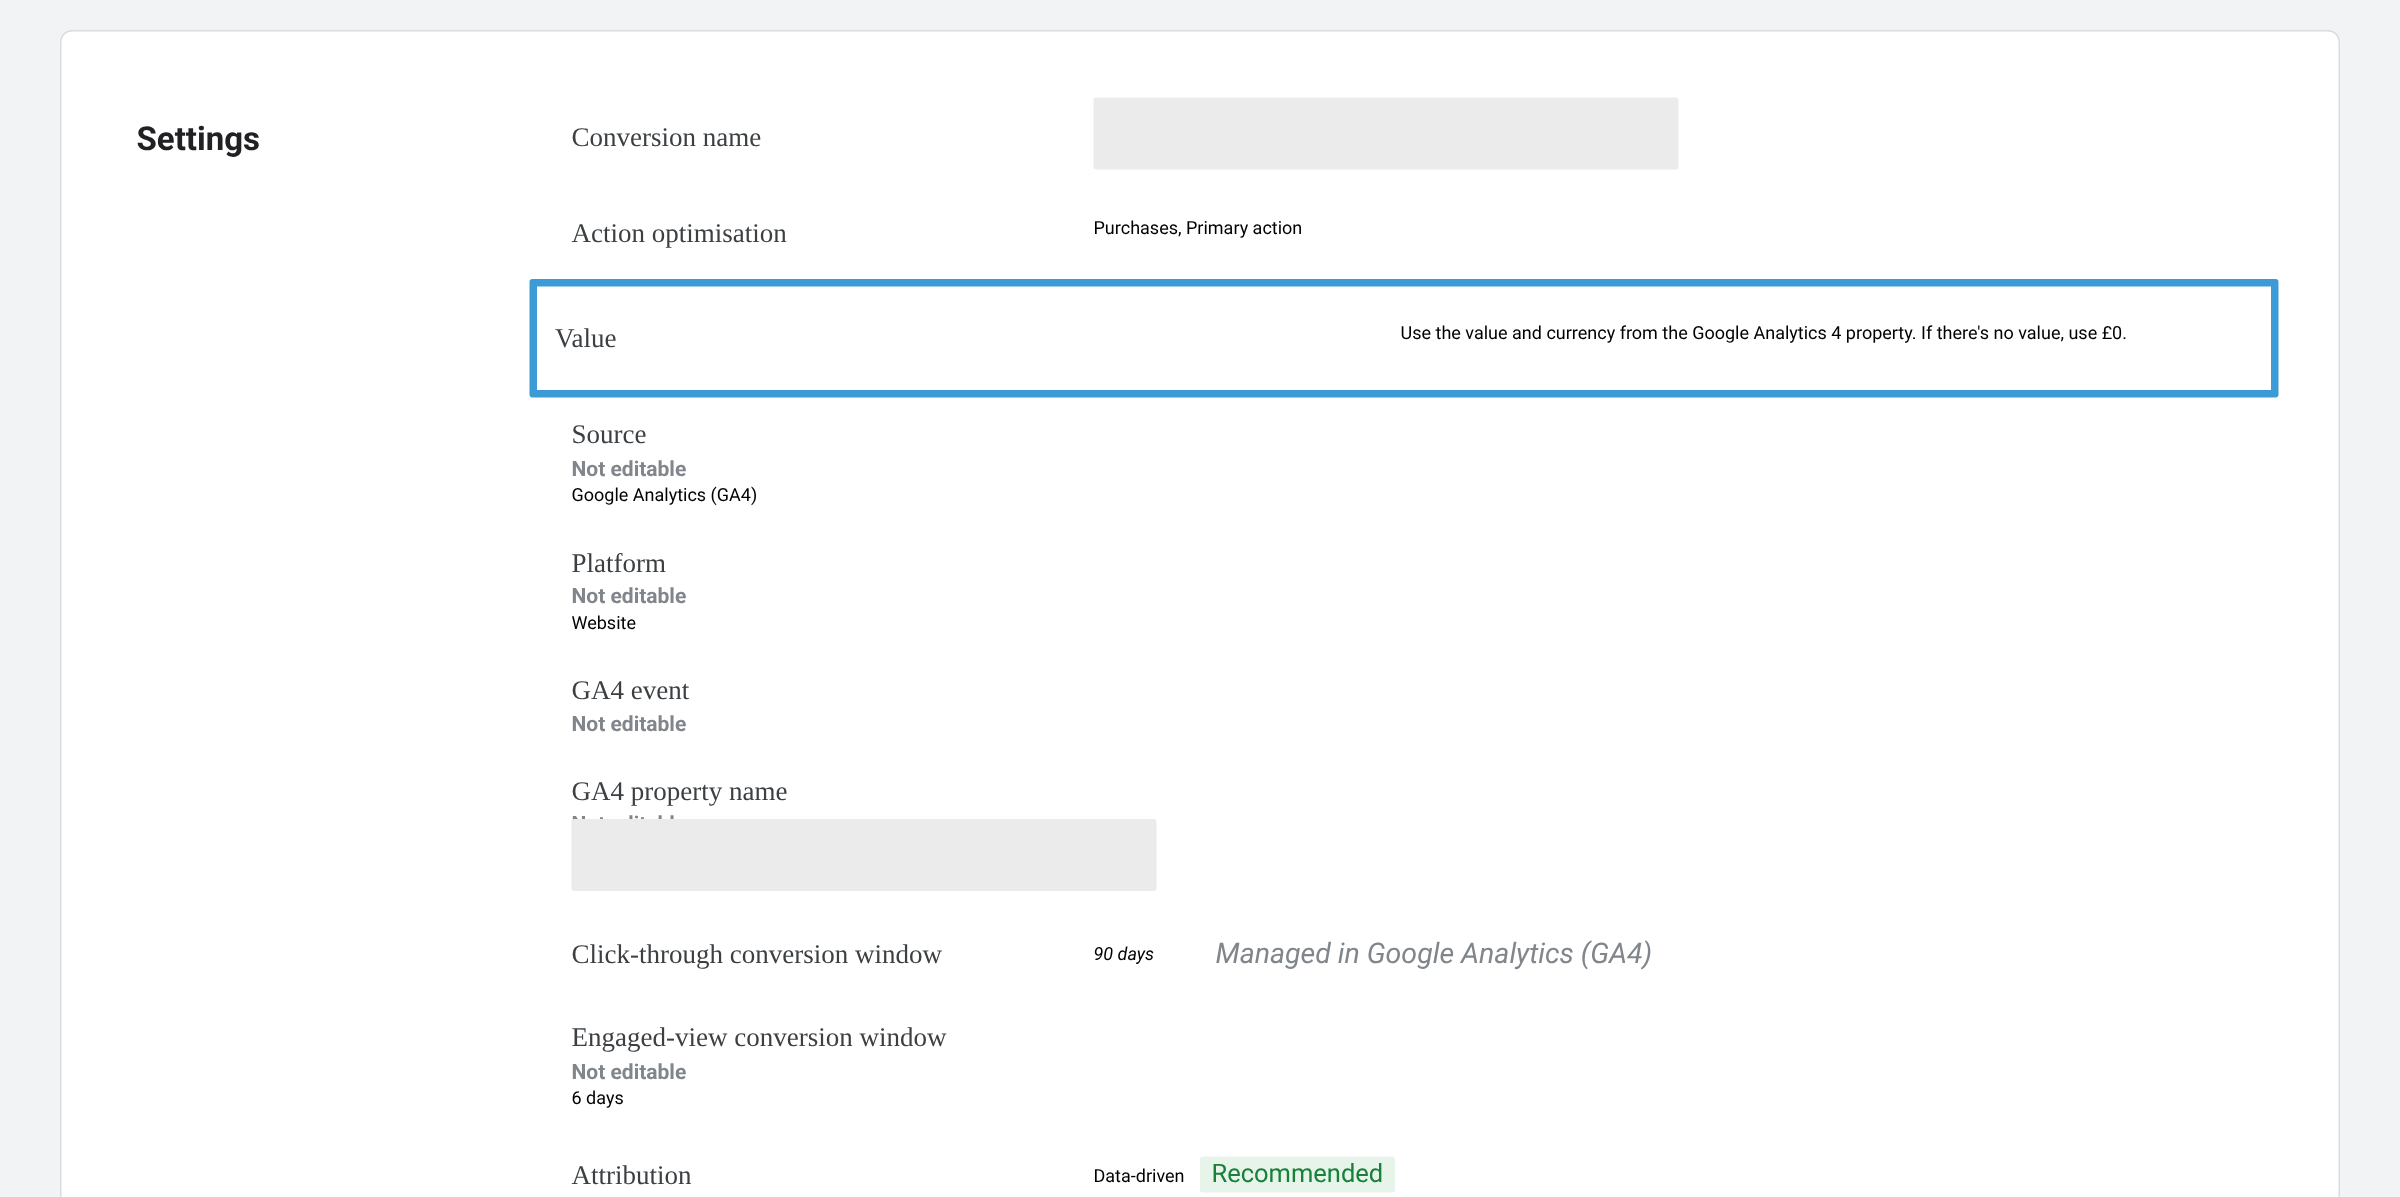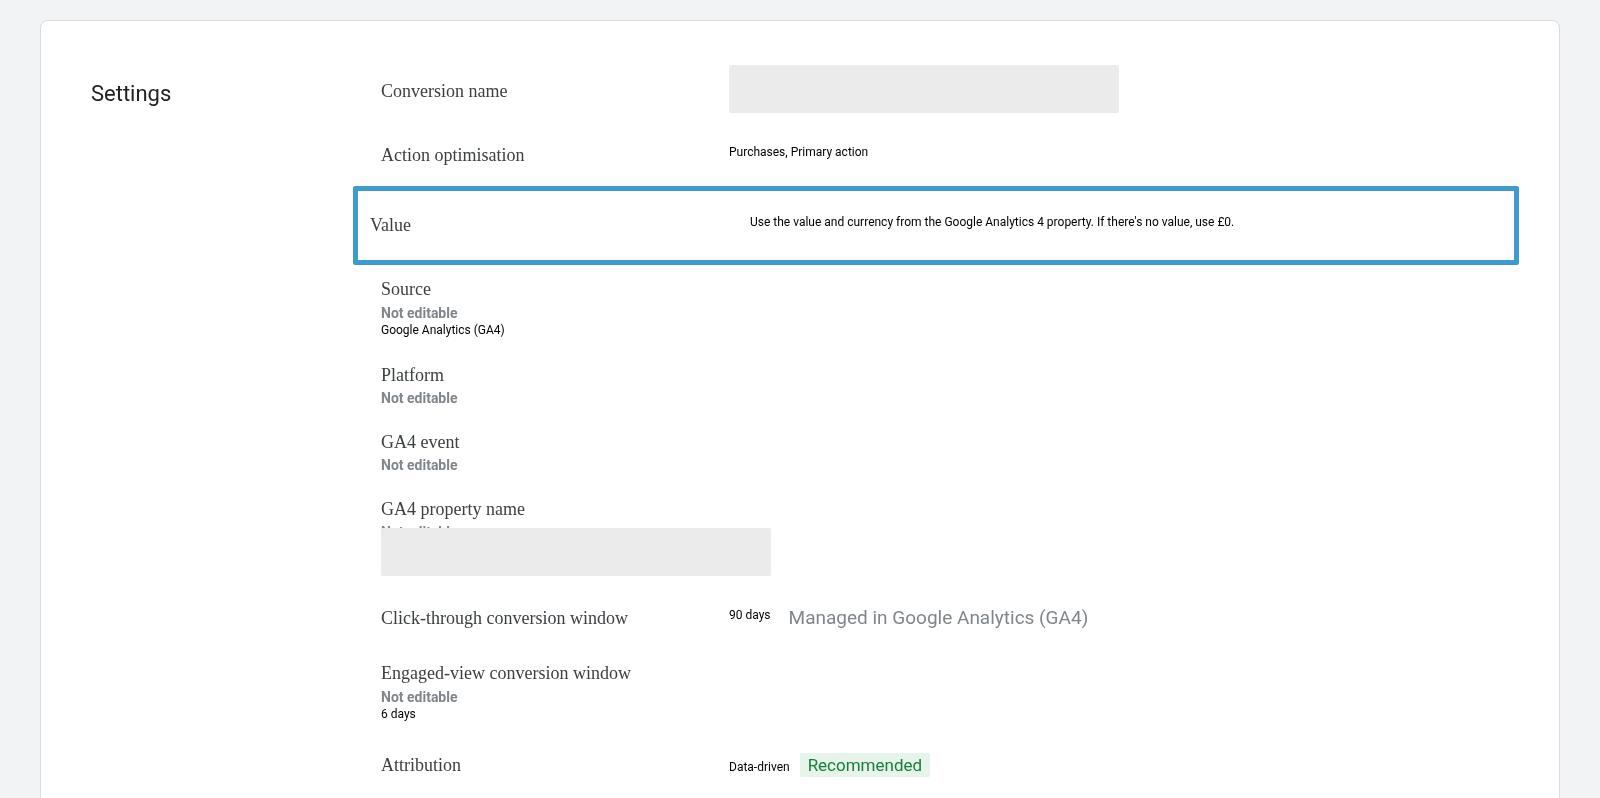--- a/index.html
+++ b/index.html
@@ -20,21 +20,21 @@
       padding: 40px 50px;
       max-width: 1520px;
       margin: 0 auto;
     }
     .content {
       display: flex;
       align-items: flex-start;
     }
     .section-title {
       font-size: 22px;
-      font-weight: 400;
+      font-weight: 700;
       color: #202124;
       width: 290px;
       flex-shrink: 0;
       padding-top: 20px;
     }
     .settings-list {
       flex-grow: 1;
     }
     .setting-row {
       display: flex;
@@ -45,21 +45,20 @@
     .setting-row.tight {
       padding: 12px 0;
       flex-direction: column;
     }
     .setting-row.highlighted {
       border: 5px solid #3c9bd4;
       border-radius: 2px;
       padding: 22px 12px;
       margin-left: -28px;
       margin-right: -10px;
-      gap: 32px;
     }
     .setting-row.highlighted .setting-label-col {
       width: 348px;
     }
     .setting-label-col {
       width: 348px;
       flex-shrink: 0;
     }
     .setting-label {
       font-size: 18px;
@@ -78,22 +77,24 @@
       display: flex;
       flex-direction: column;
     }
     .setting-value {
       font-size: 12px;
       color: #000000;
       line-height: 1.5;
     }
     .value-inline {
       display: flex;
-      gap: 18px;
+      align-items: center;
+      gap: 41px;
       flex-wrap: wrap;
+      font-style: italic;
     }
     .muted-text {
       color: #80868b;
       font-size: 19px;
     }
     .redacted-box {
       background: #ebebeb;
       width: 390px;
       height: 48px;
       border-radius: 2px;
@@ -136,38 +137,41 @@
         <div class="setting-value-col">
           <div class="setting-value">Purchases, Primary action</div>
         </div>
       </div>
 
       <div class="setting-row highlighted">
         <div class="setting-label-col">
           <div class="setting-label">Value</div>
         </div>
         <div class="setting-value-col">
-          <div class="setting-value" style="max-width:700px;">Use the value and currency from the Google Analytics 4 property. If there's no value, use £0.</div>
+          <div class="setting-value" style="max-width:700px;text-align:right;">Use the value and currency from the Google Analytics 4 property. If there's no value, use £0.</div>
         </div>
       </div>
 
       <div class="setting-row tight">
         <div class="setting-label-col">
           <div class="setting-label">Source</div>
           <div class="setting-sublabel">Not editable</div>
         </div>
         <div class="setting-value-col">
           <div class="setting-value">Google Analytics (GA4)</div>
         </div>
       </div>
 
       <div class="setting-row tight">
         <div class="setting-label-col">
           <div class="setting-label">Platform</div>
           <div class="setting-sublabel">Not editable</div>
+        </div>
+        <div class="setting-value-col">
+          <div class="setting-value">Website</div>
         </div>
       </div>
 
       <div class="setting-row tight">
         <div class="setting-label-col">
           <div class="setting-label">GA4 event</div>
           <div class="setting-sublabel">Not editable</div>
         </div>
       </div>
 

